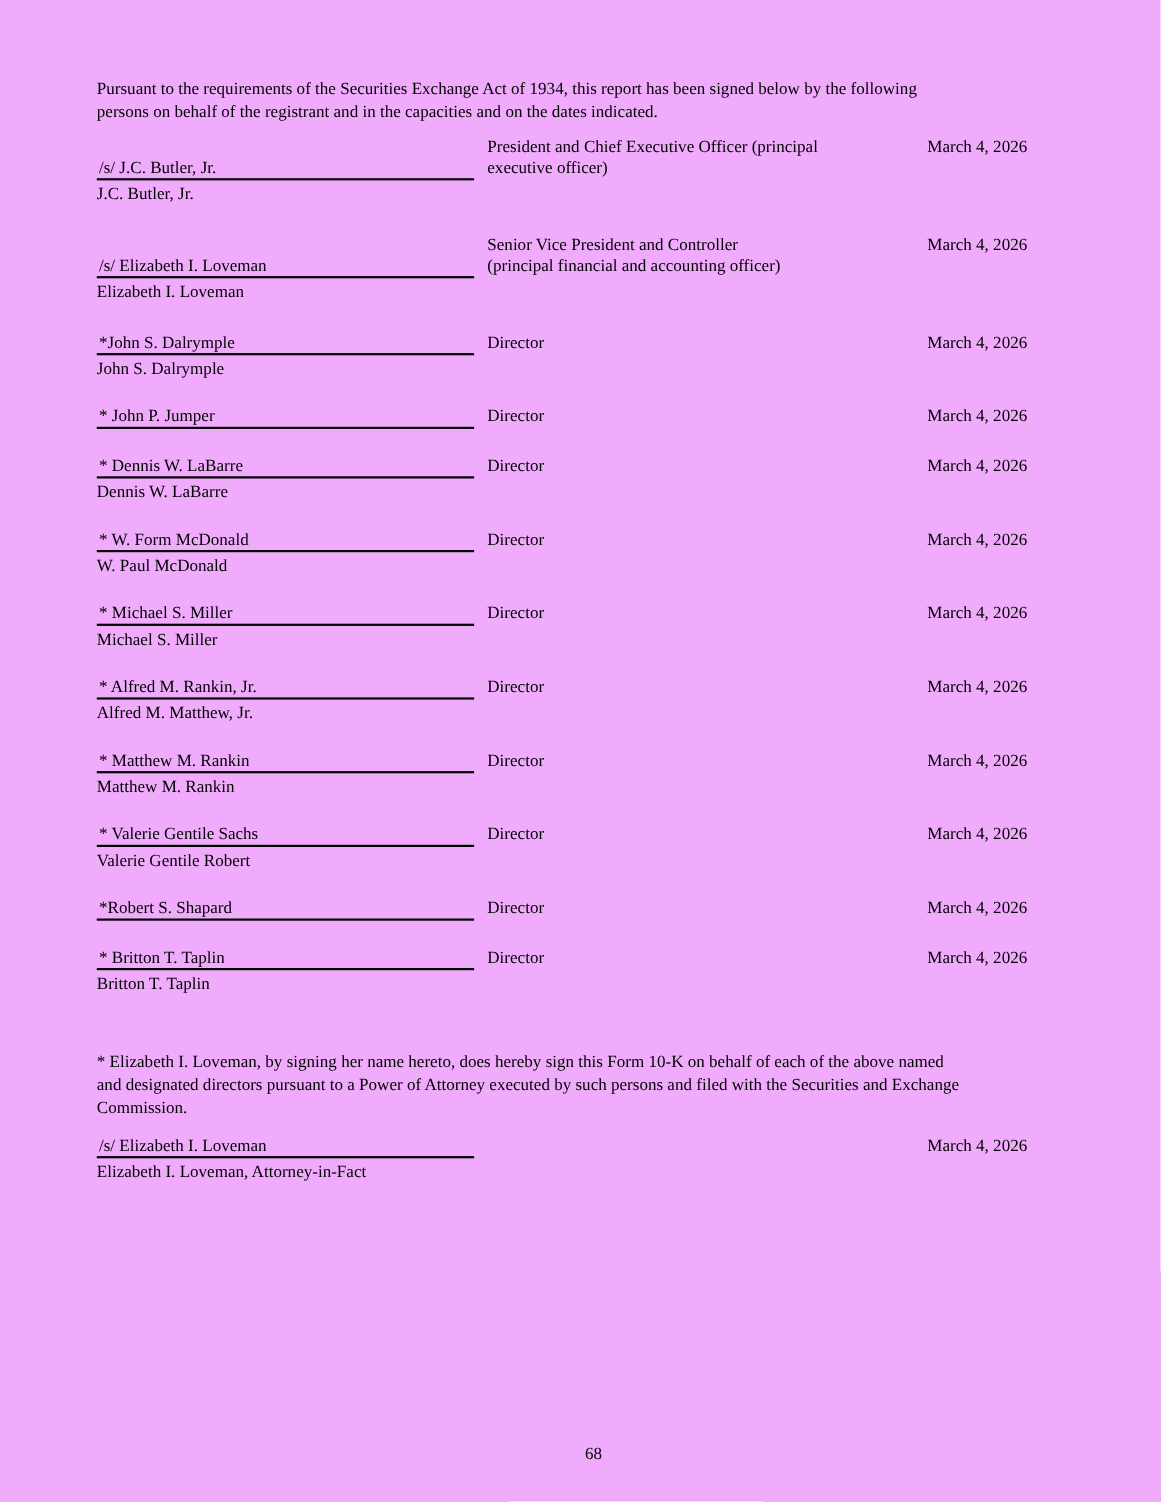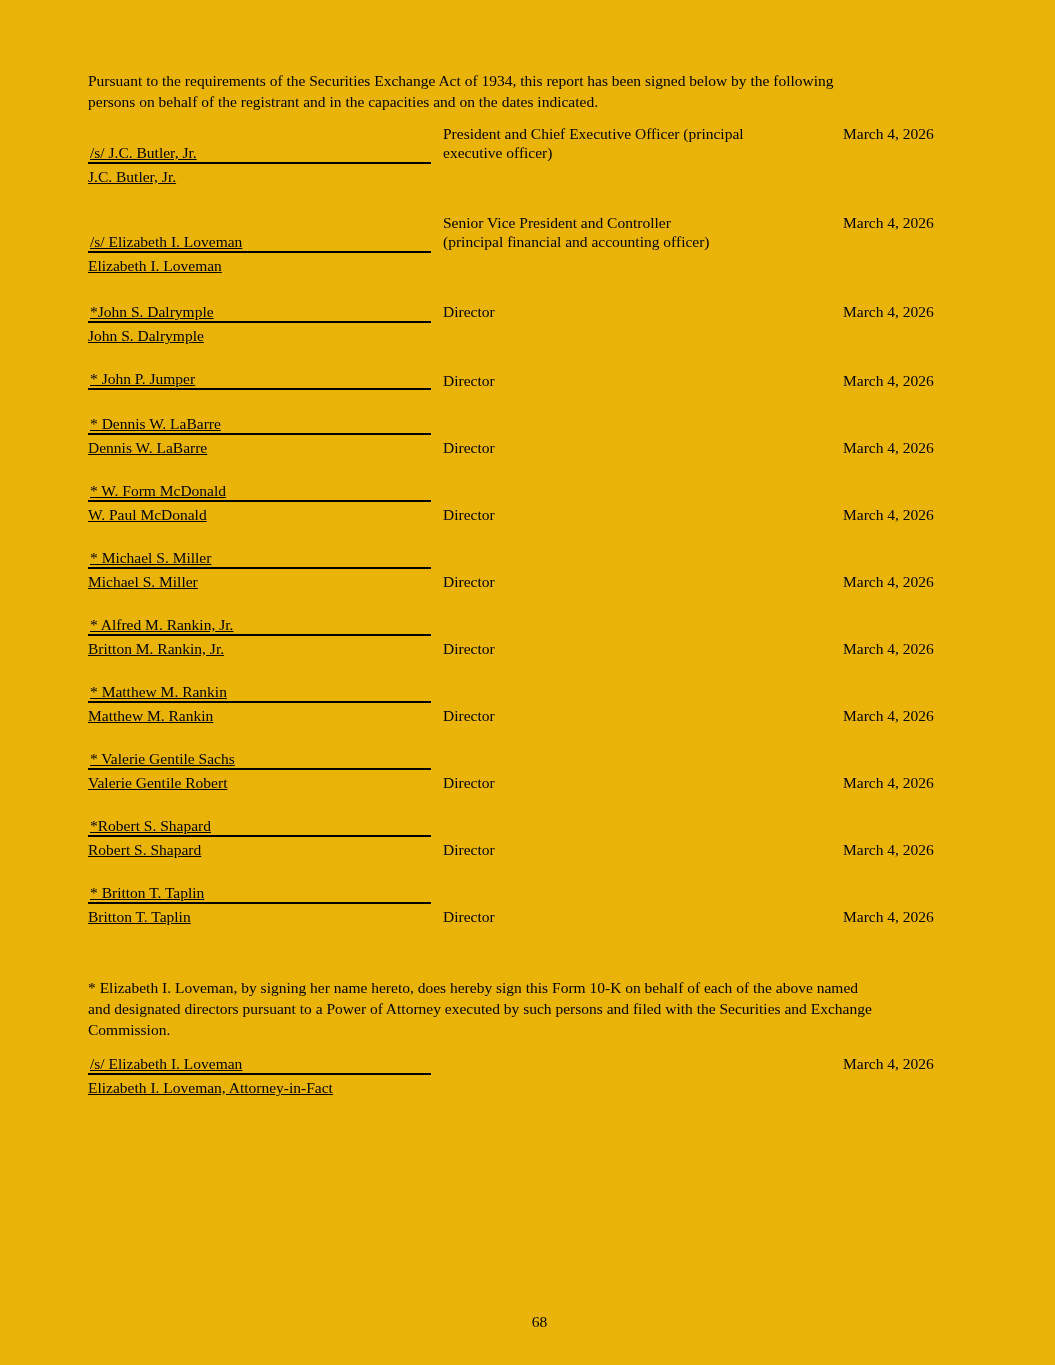--- a/index.html
+++ b/index.html
@@ -1,37 +1,37 @@
 <!DOCTYPE html>
 <html><head>
 <meta charset="utf-8">
 <style>
   html, body { margin: 0; padding: 0; background: #ffffff; }
   .page {
     position: relative;
     width: 1055px;
     height: 1365px;
-    background: #eab308;
+    background: #f0abfc;
     color: #000000;
     font-family: "Liberation Serif", serif;
     font-size: 15.5px;
     overflow: hidden;
   }
   .content { padding: 70px 88px 0 88px; }
   .intro {
     margin: 0;
     white-space: pre-line;
     line-height: 21px;
     width: 880px;
   }
   .sig-row { display: flex; align-items: flex-start; }
   .row-gap-first   { margin-top: 12px; }
   .row-gap-large   { margin-top: 27px; }
-  .row-gap-normal  { margin-top: 24px; align-items: flex-end; }
-  .col-sig { width: 343px; flex: 0 0 343px; text-decoration: underline; }
+  .row-gap-normal  { margin-top: 24px; }
+  .col-sig { width: 343px; flex: 0 0 343px; }
   .sig-label {
     line-height: 19px;
     min-height: 19px;
     padding-left: 2px;
     border-bottom: 2px solid #000000;
     white-space: pre-line;
   }
   .tall .sig-label { padding-top: 19px; }
   .sig-name { line-height: 19px; padding-top: 3px; }
   .col-title {
@@ -127,21 +127,21 @@
         <div class="sig-label">* Michael S. Miller</div>
         <div class="sig-name">Michael S. Miller</div>
       </div>
       <div class="col-title">Director</div>
       <div class="col-date">March 4, 2026</div>
     </div>
 
     <div class="sig-row row-gap-normal">
       <div class="col-sig">
         <div class="sig-label">* Alfred M. Rankin, Jr.</div>
-        <div class="sig-name">Britton M. Rankin, Jr.</div>
+        <div class="sig-name">Alfred M. Matthew, Jr.</div>
       </div>
       <div class="col-title">Director</div>
       <div class="col-date">March 4, 2026</div>
     </div>
 
     <div class="sig-row row-gap-normal">
       <div class="col-sig">
         <div class="sig-label">* Matthew M. Rankin</div>
         <div class="sig-name">Matthew M. Rankin</div>
       </div>
@@ -154,21 +154,20 @@
         <div class="sig-label">* Valerie Gentile Sachs</div>
         <div class="sig-name">Valerie Gentile Robert</div>
       </div>
       <div class="col-title">Director</div>
       <div class="col-date">March 4, 2026</div>
     </div>
 
     <div class="sig-row row-gap-normal">
       <div class="col-sig">
         <div class="sig-label">*Robert S. Shapard</div>
-        <div class="sig-name">Robert S. Shapard</div>
       </div>
       <div class="col-title">Director</div>
       <div class="col-date">March 4, 2026</div>
     </div>
 
     <div class="sig-row row-gap-normal">
       <div class="col-sig">
         <div class="sig-label">* Britton T. Taplin</div>
         <div class="sig-name">Britton T. Taplin</div>
       </div>

